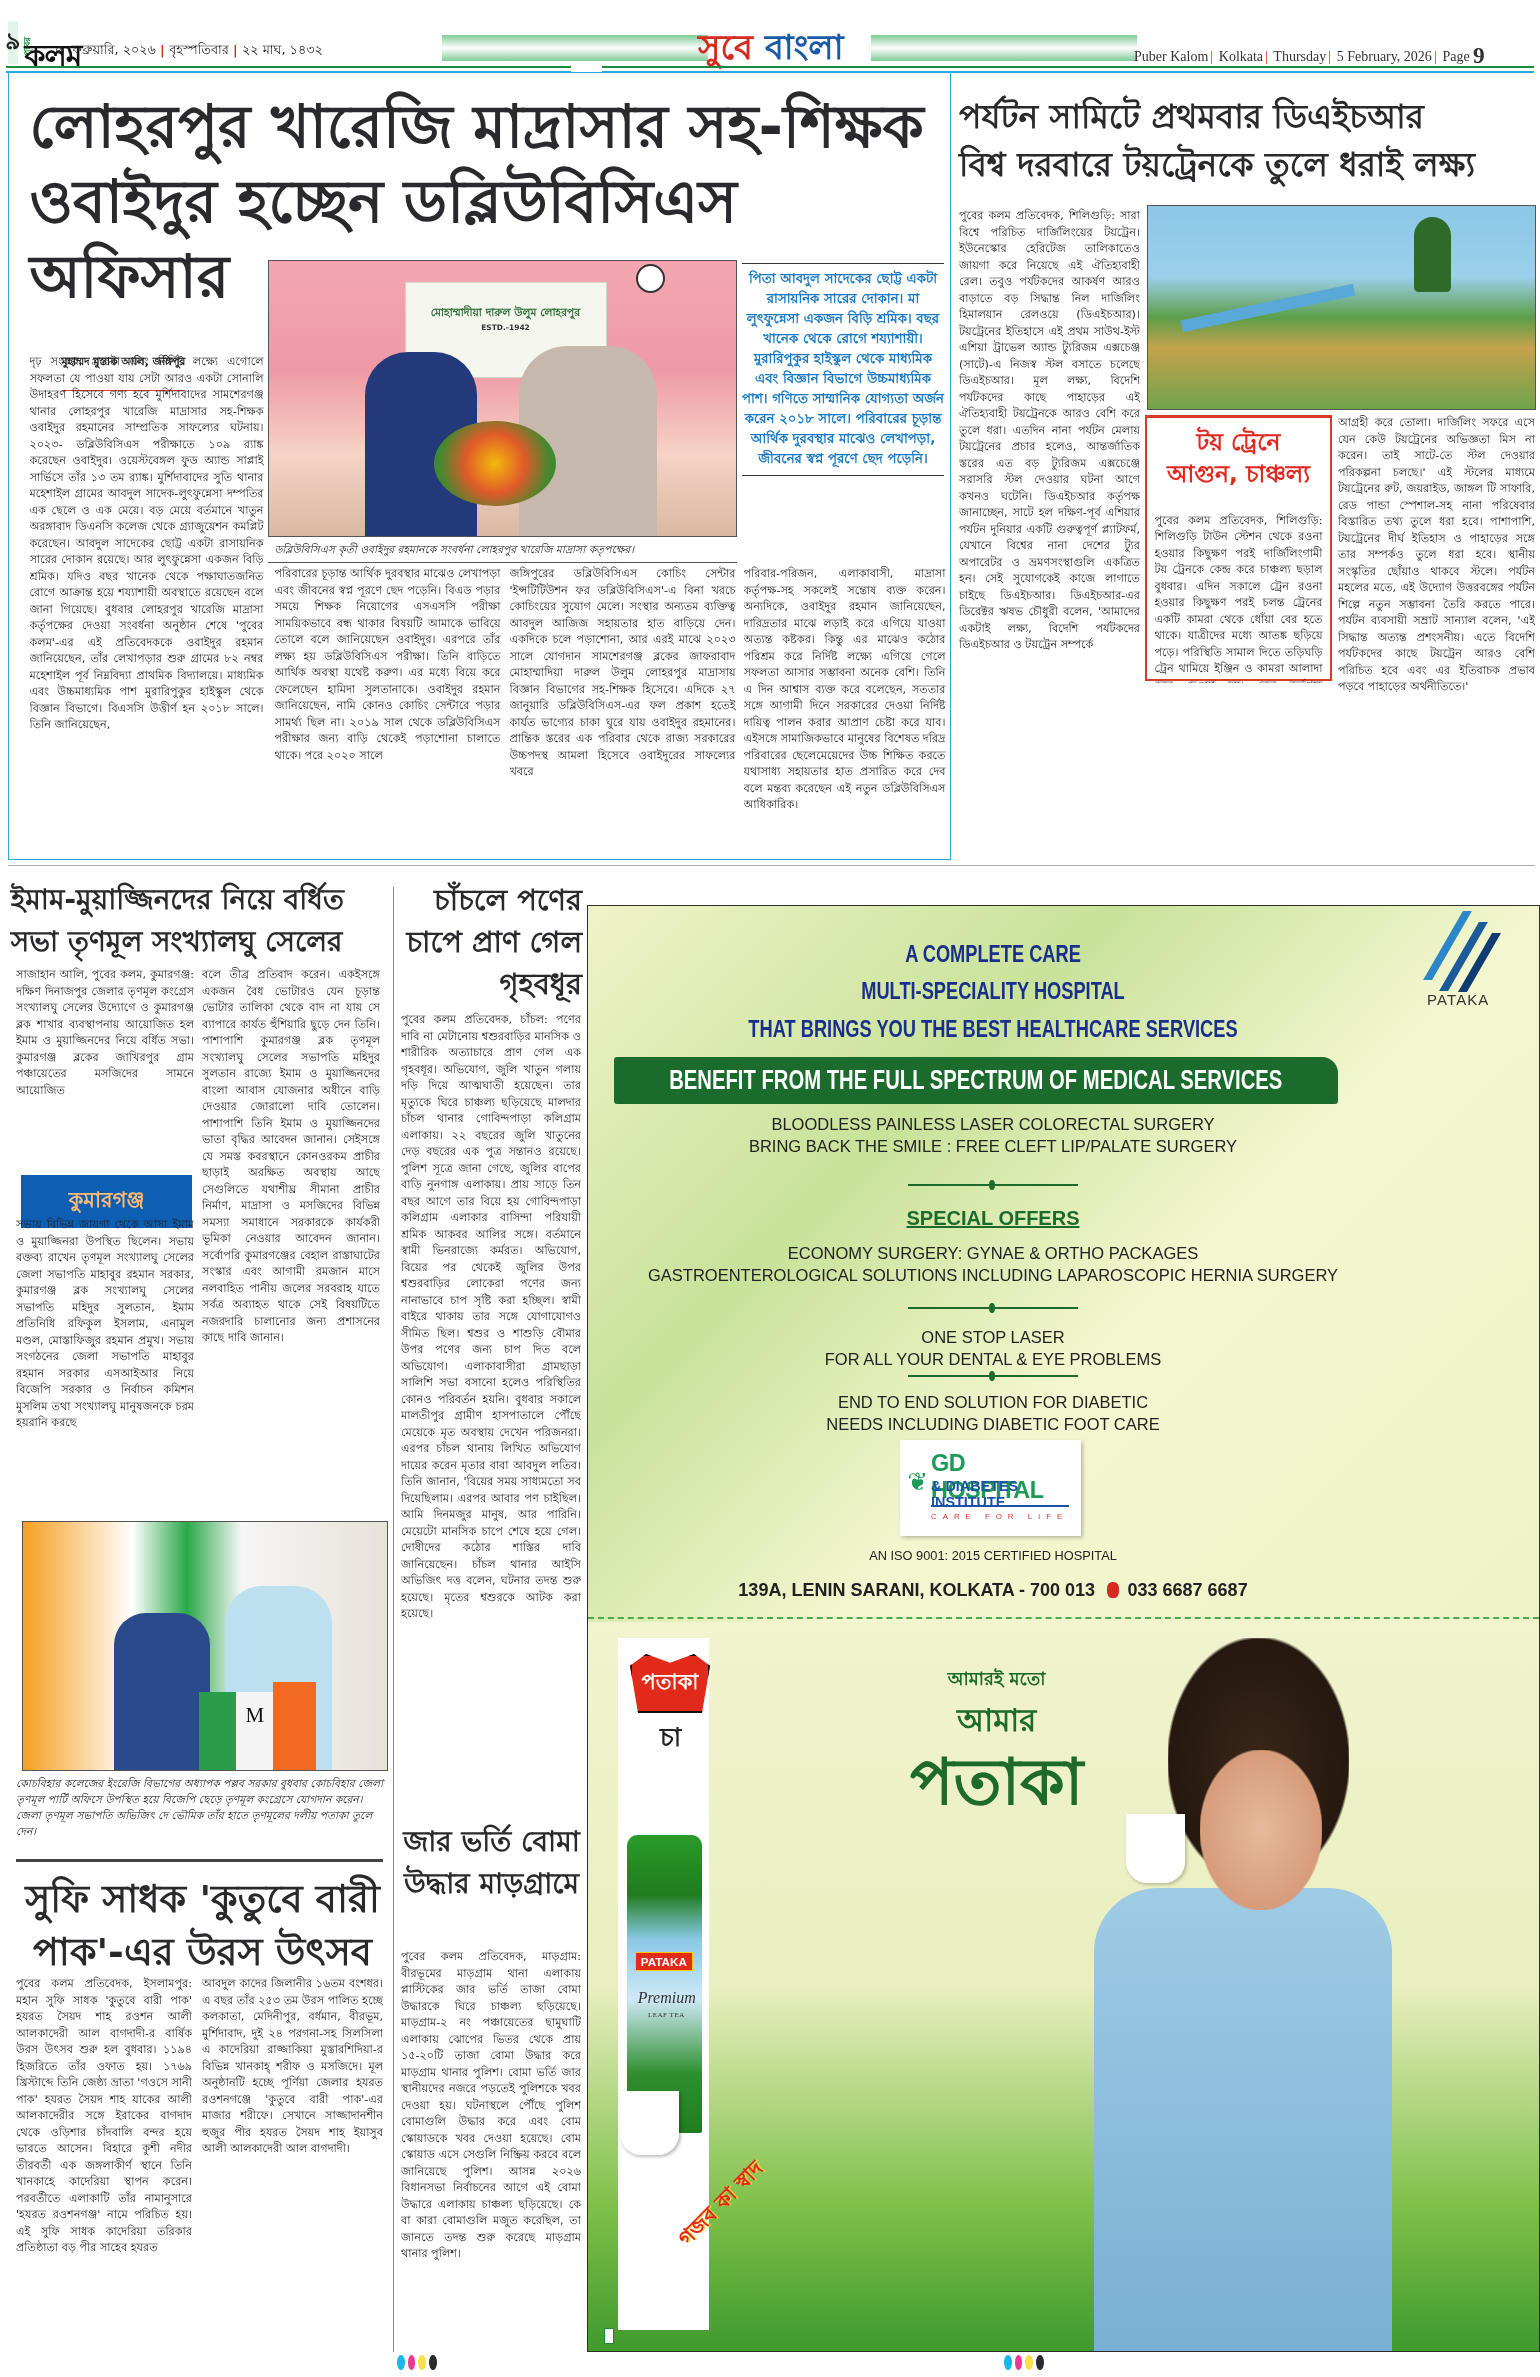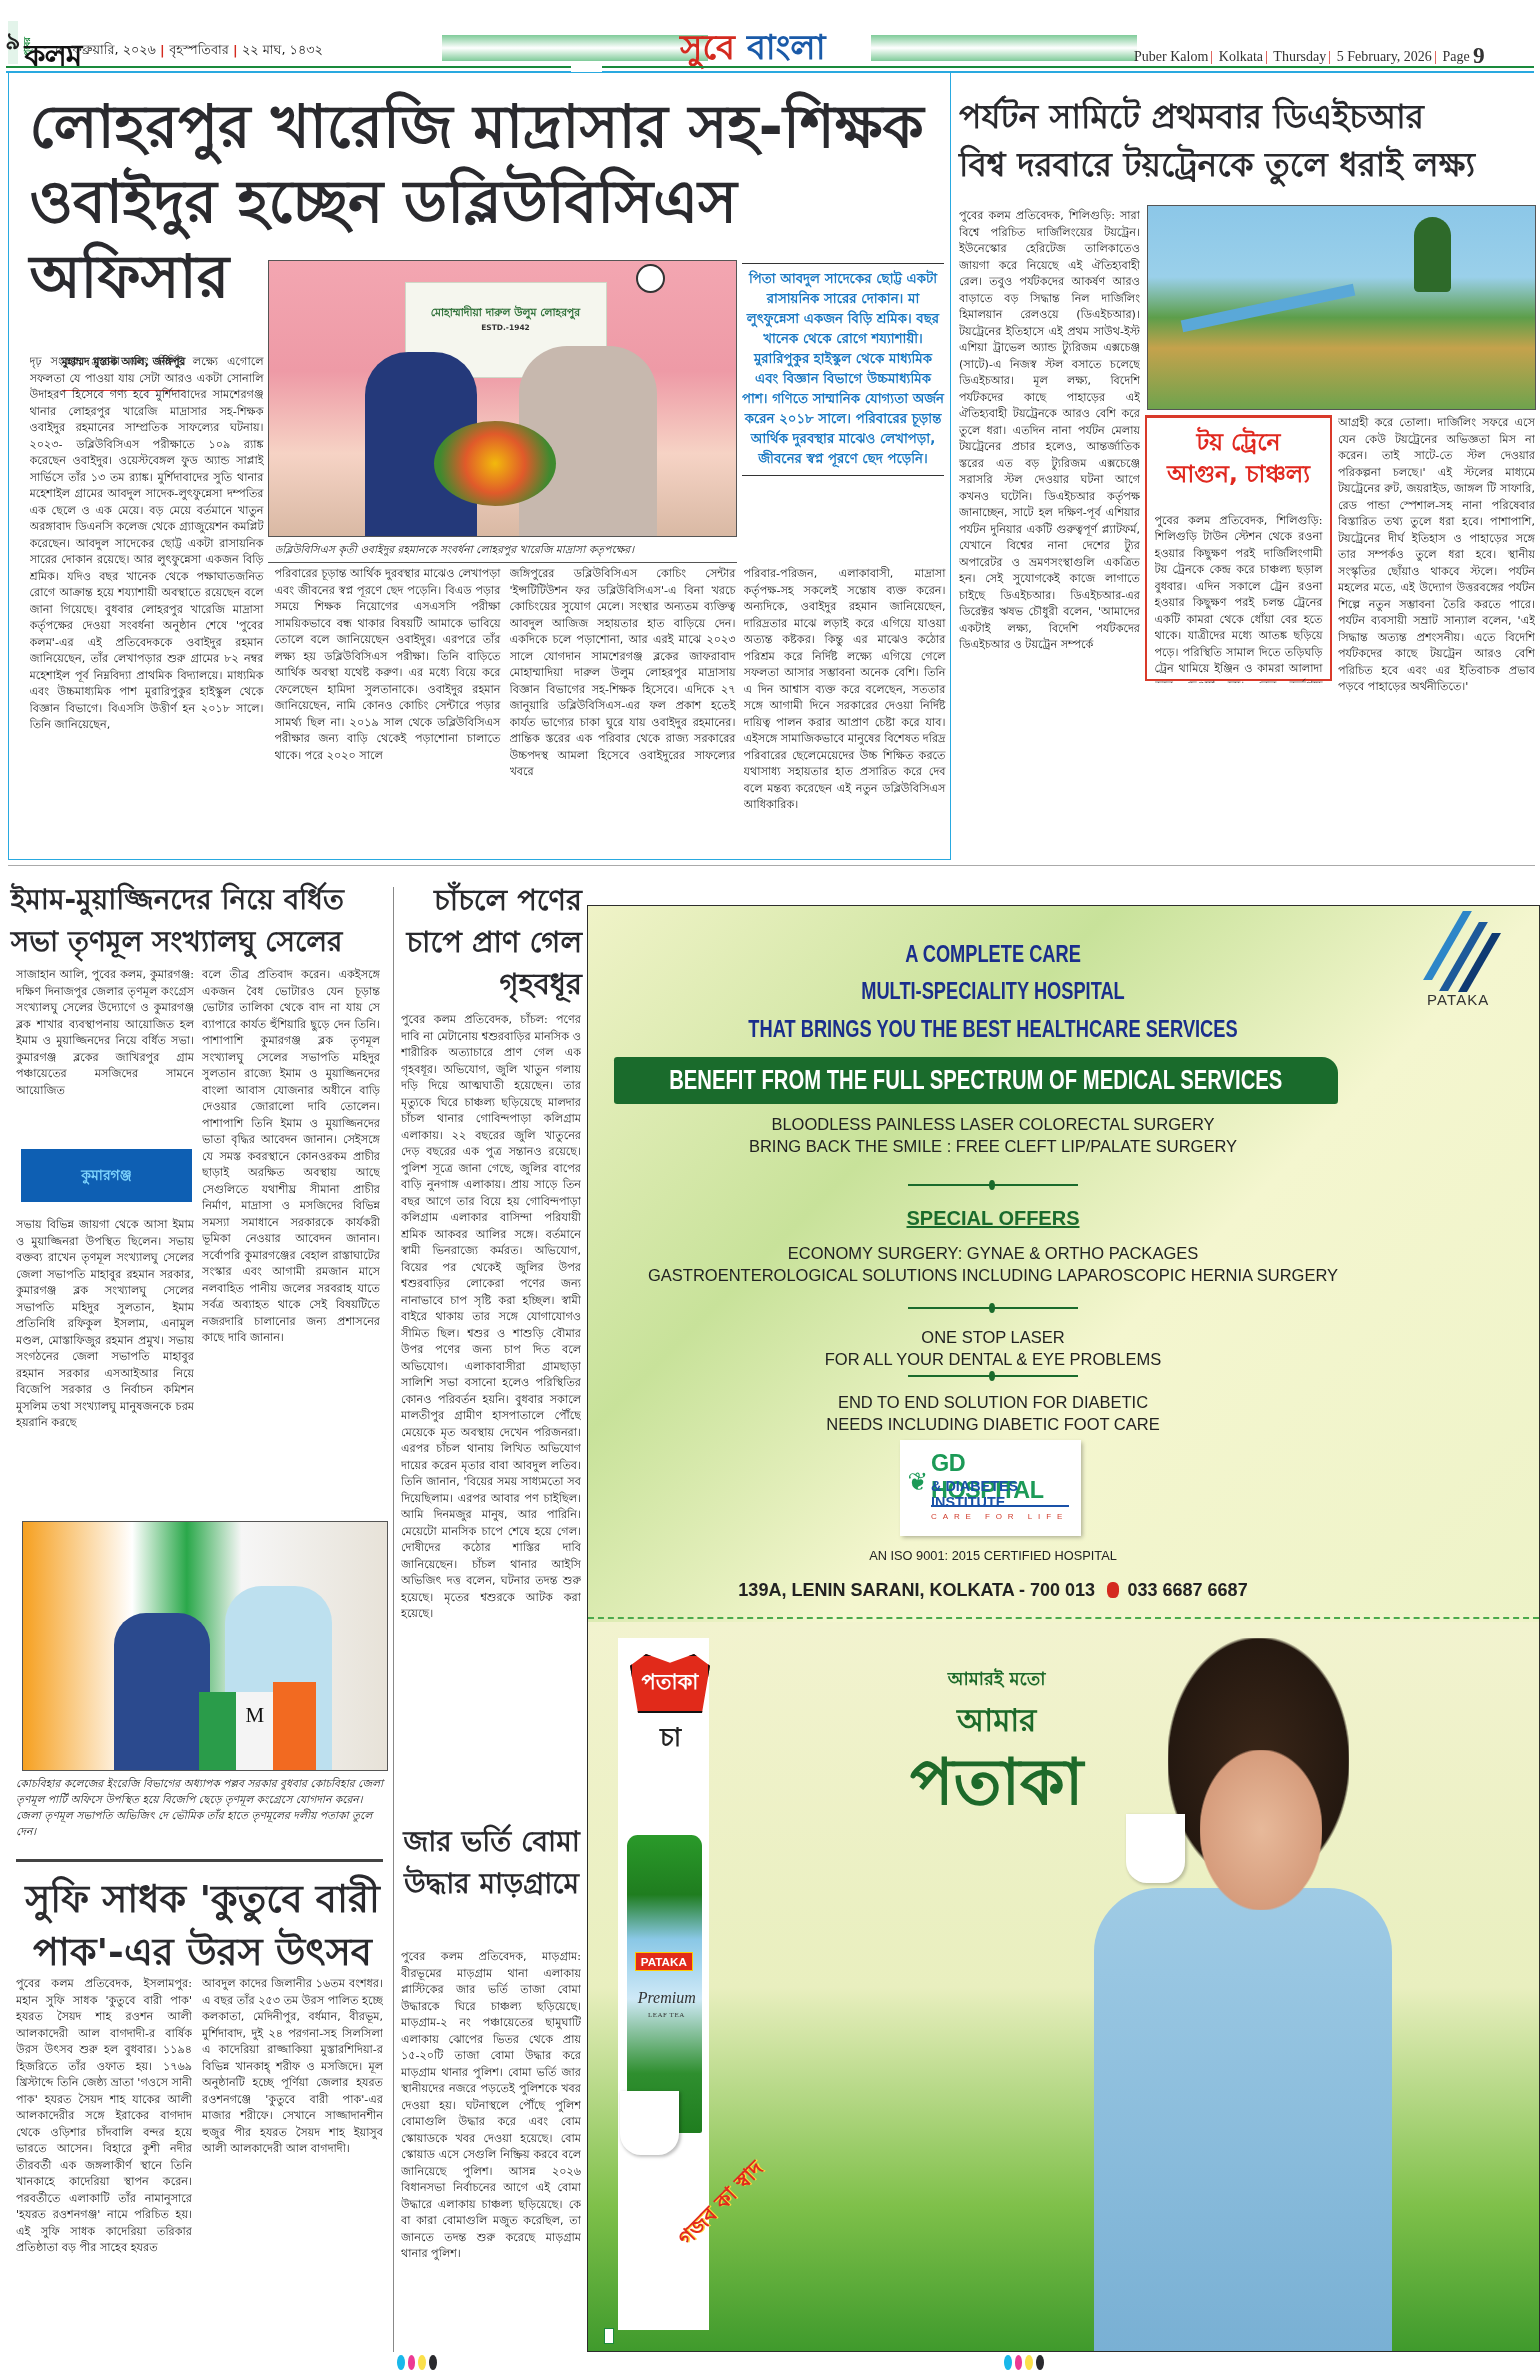--- a/index.html
+++ b/index.html
@@ -40,21 +40,21 @@
   .byline { position: absolute; left: 53px; top: 264px; font-size: 10.7px; font-weight: bold; color: #222; border-bottom: 1.1px solid #e53935; padding-bottom: 18px; margin-top: 16px; }
 
   .pullquote { position: absolute; left: 735px; top: 263px; width: 213px; border-top: 1.6px solid #333; border-bottom: 1.6px solid #333; padding: 5.3px 0; text-align: center; font-size: 13.3px; line-height: 20px; color: #1a7ac4; font-weight: bold; }
 
   
   .rt-head { position: absolute; left: 959px; top: 93px; width: 575px; font-size: 33px; line-height: 48px; }
   .toy-box { position: absolute; left: 1145px; top: 415px; width: 187px; height: 266px; border: 2.1px solid #d93a2a; border-top-width: 3.2px; padding: 7.5px 7.5px; }
   .toy-head { font-size: 23.4px; line-height: 32px; color: #e0281f; font-weight: bold; text-align: center; margin-bottom: 23px; }
 
   
-  .loc-label { position: absolute; background: #0e5fb3; color: #7dd3fc; font-weight: bold; font-size: 14px; display: flex; align-items: center; justify-content: center; }
+  .loc-label { position: absolute; background: #0e5fb3; color: #fdba74; font-weight: bold; font-size: 21px; display: flex; align-items: center; justify-content: center; margin-top: 26px; }
 
   
   .ad-frame { position: absolute; left: 587px; top: 905px; width: 953px; height: 1447px; border: 1.6px solid #2d2d2d; background: linear-gradient(135deg, #f0f3c8 0%, #c8e29a 22%, #f4f6cf 40%, #eef3c8 70%, #f3f5d5 100%); overflow: hidden; }
   .ad-top { position: absolute; left: 0; top: 0; width: 100%; height: 708px; }
   .ad-h1 { position: absolute; left: 0; width: 100%; text-align: center; font-family: "Liberation Sans", sans-serif; font-weight: bold; color: #1a2e8c; font-size: 23.4px; line-height: 32px; transform: scaleX(0.78); }
   .ad-band { position: absolute; left: 25.6px; top: 151px; width: 724px; height: 47px; background: #1a6b2c; border-radius: 3.2px 16px 3.2px 3.2px; color: #fff; font-family: "Liberation Sans", sans-serif; font-weight: bold; font-size: 27px; display: flex; align-items: center; justify-content: center; }
   .ad-line { position: absolute; left: 0; width: 810px; text-align: center; font-family: "Liberation Sans", sans-serif; color: #222; font-size: 16.5px; line-height: 21px; }
   .ad-special { position: absolute; left: 0; width: 810px; text-align: center; font-family: "Liberation Sans", sans-serif; font-weight: bold; color: #1a6b2c; font-size: 20px; text-decoration: underline; }
   .ad-divider { position: absolute; left: 320px; width: 170px; height: 2.1px; background: #1a6b2c; }
   .ad-divider::after { content: ""; position: absolute; left: 81px; top: -4.3px; width: 6.4px; height: 10.7px; border-radius: 50%; background: #1a6b2c; }
@@ -106,21 +106,21 @@
   <div class="mh-logo-side">পুবের</div>
   <div class="mh-logo">কলম</div>
   <div class="mh-date-bn">
     <span>৫ ফেব্রুয়ারি, ২০২৬</span>
     <span class="sep"> | </span>
     <span>বৃহস্পতিবার</span>
     <span class="sep"> | </span>
     <span>২২ মাঘ, ১৪৩২</span>
   </div>
   <div class="mh-bar l" style="left:442px;width:266px;"></div>
-  <div class="mh-title" style="left:680px;">
+  <div class="mh-title" style="left:698px;">
     <span class="a">সুবে</span>
     <span class="b">বাংলা</span>
   </div>
   <div class="mh-bar r" style="left:871px;width:266px;"></div>
   <div class="mh-en">
     <span>Puber Kalom</span><span class="sep">|</span>
     <span>Kolkata</span><span class="sep">|</span>
     <span>Thursday</span><span class="sep">|</span>
     <span>5 February, 2026</span><span class="sep">|</span>
     <span>Page</span>

